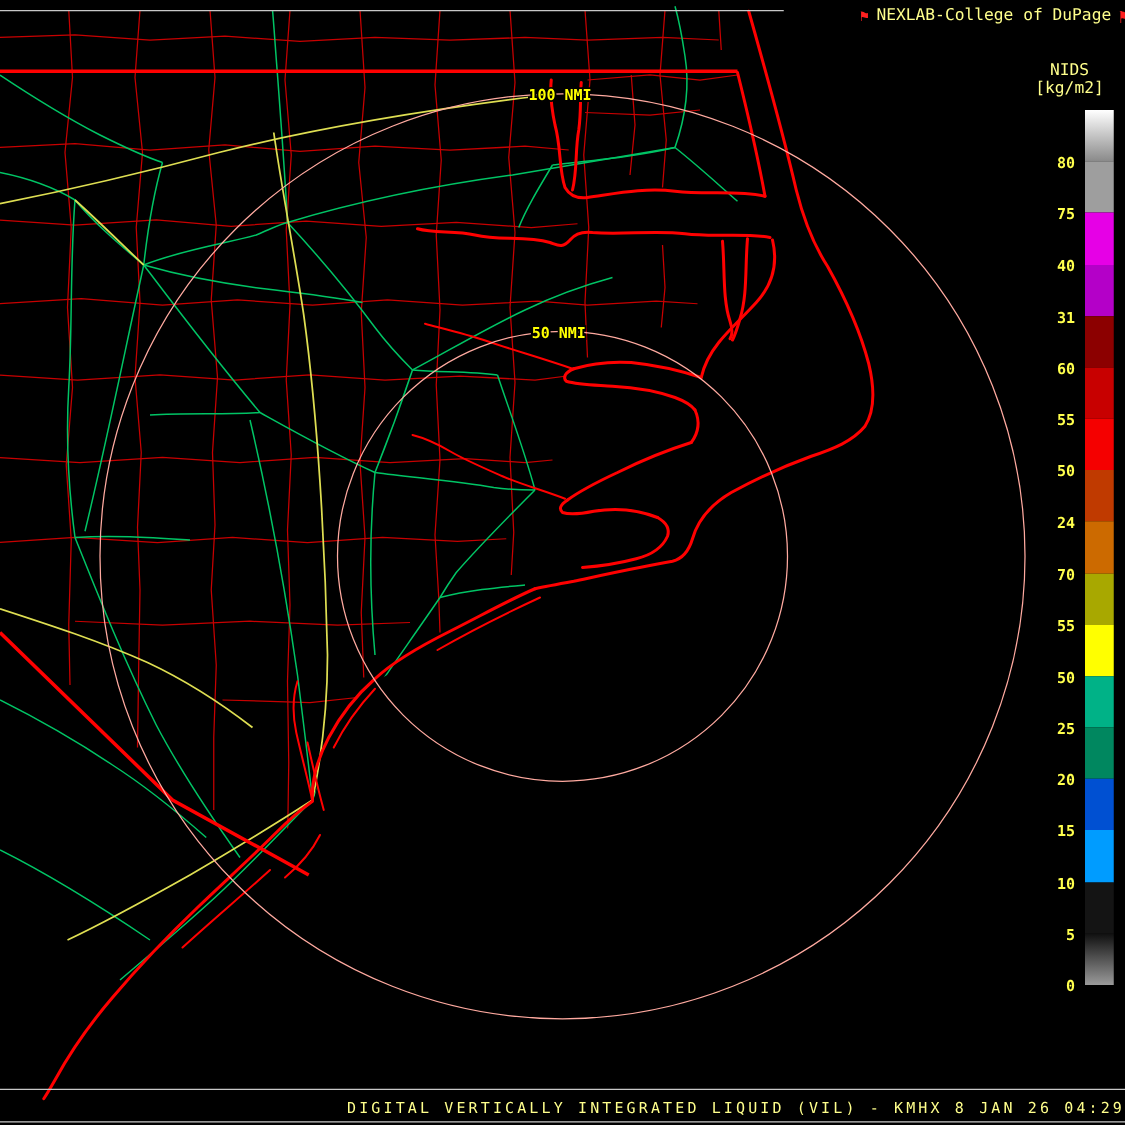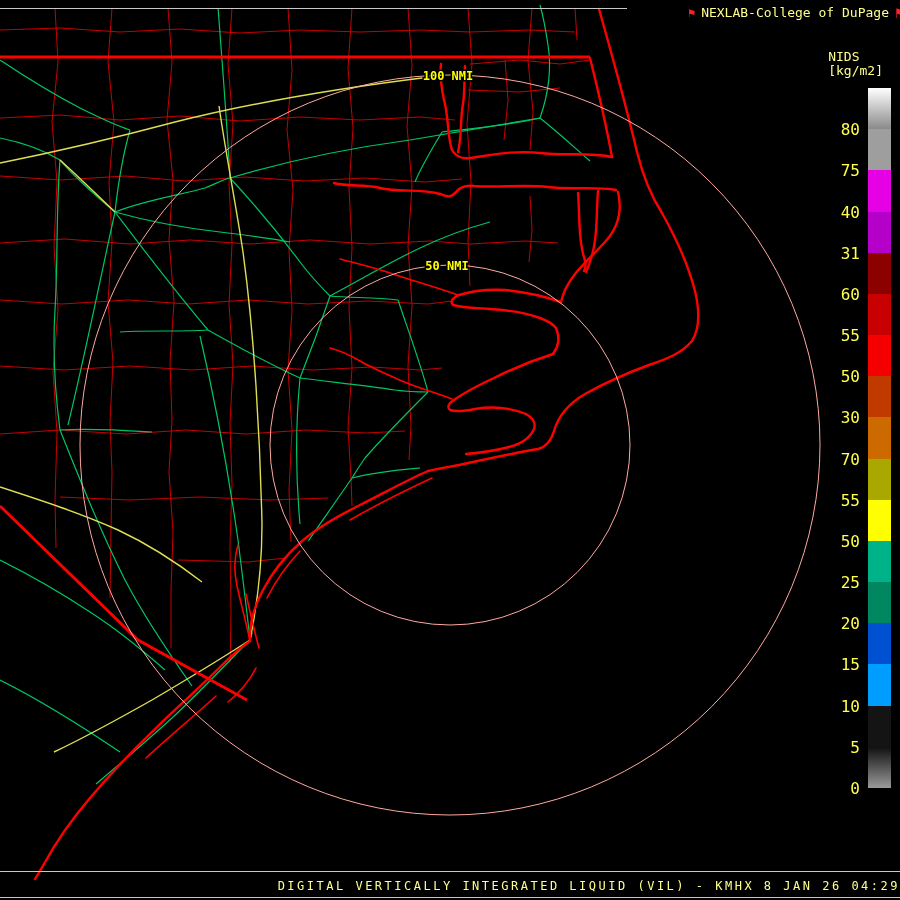--- a/index.html
+++ b/index.html
@@ -15,32 +15,32 @@
 
   
   .header{
     position:absolute;top:5px;right:2px;display:flex;align-items:center;gap:6px;
     color:var(--c-text_yellow,#ffff8c);font-size:13px;white-space:nowrap;
   }
   .logo-icon{color:#ff2020;font-size:12px;line-height:12px;}
   .logo-icon.right{font-size:15px;margin-right:-6px;}
 
   .scale-head{
-    position:absolute;top:50px;right:17px;text-align:left;
+    position:absolute;top:50px;right:17px;text-align:center;
     color:var(--c-text_yellow,#ffff8c);font-size:13px;line-height:14px;
   }
 
   
   #colorbar{position:absolute;left:868px;top:88px;width:23px;height:700px;}
   .cb-seg{width:100%;height:41.18px;}
   #colorbar-labels{position:absolute;left:826px;top:88px;width:34px;}
   .cb-label{
     height:41.18px;display:flex;align-items:flex-end;justify-content:flex-end;
     transform:translateY(7px);
-    color:var(--c-scale_label,#ffff4d);font-size:16px;line-height:12px;
+    color:var(--c-scale_label,#ffff4d);font-size:12px;line-height:12px;font-weight:bold;
   }
 
   
   .footer{
     position:absolute;left:0;top:879px;width:900px;text-align:right;
     color:var(--c-text_yellow,#ffff8c);font-size:12px;letter-spacing:2.5px;white-space:nowrap;
   }
 
   
   svg{position:absolute;left:0;top:0;}
@@ -213,21 +213,21 @@
       <div class="cb-seg" style="background: linear-gradient(rgb(16, 16, 16), rgb(154, 154, 154));"></div>
     </div>
   <div id="colorbar-labels">
       <div class="cb-label">80</div>
       <div class="cb-label">75</div>
       <div class="cb-label">40</div>
       <div class="cb-label">31</div>
       <div class="cb-label">60</div>
       <div class="cb-label">55</div>
       <div class="cb-label">50</div>
-      <div class="cb-label">30</div>
+      <div class="cb-label">24</div>
       <div class="cb-label">70</div>
       <div class="cb-label">55</div>
       <div class="cb-label">50</div>
       <div class="cb-label">25</div>
       <div class="cb-label">20</div>
       <div class="cb-label">15</div>
       <div class="cb-label">10</div>
       <div class="cb-label">5</div>
       <div class="cb-label">0</div>
     </div>

